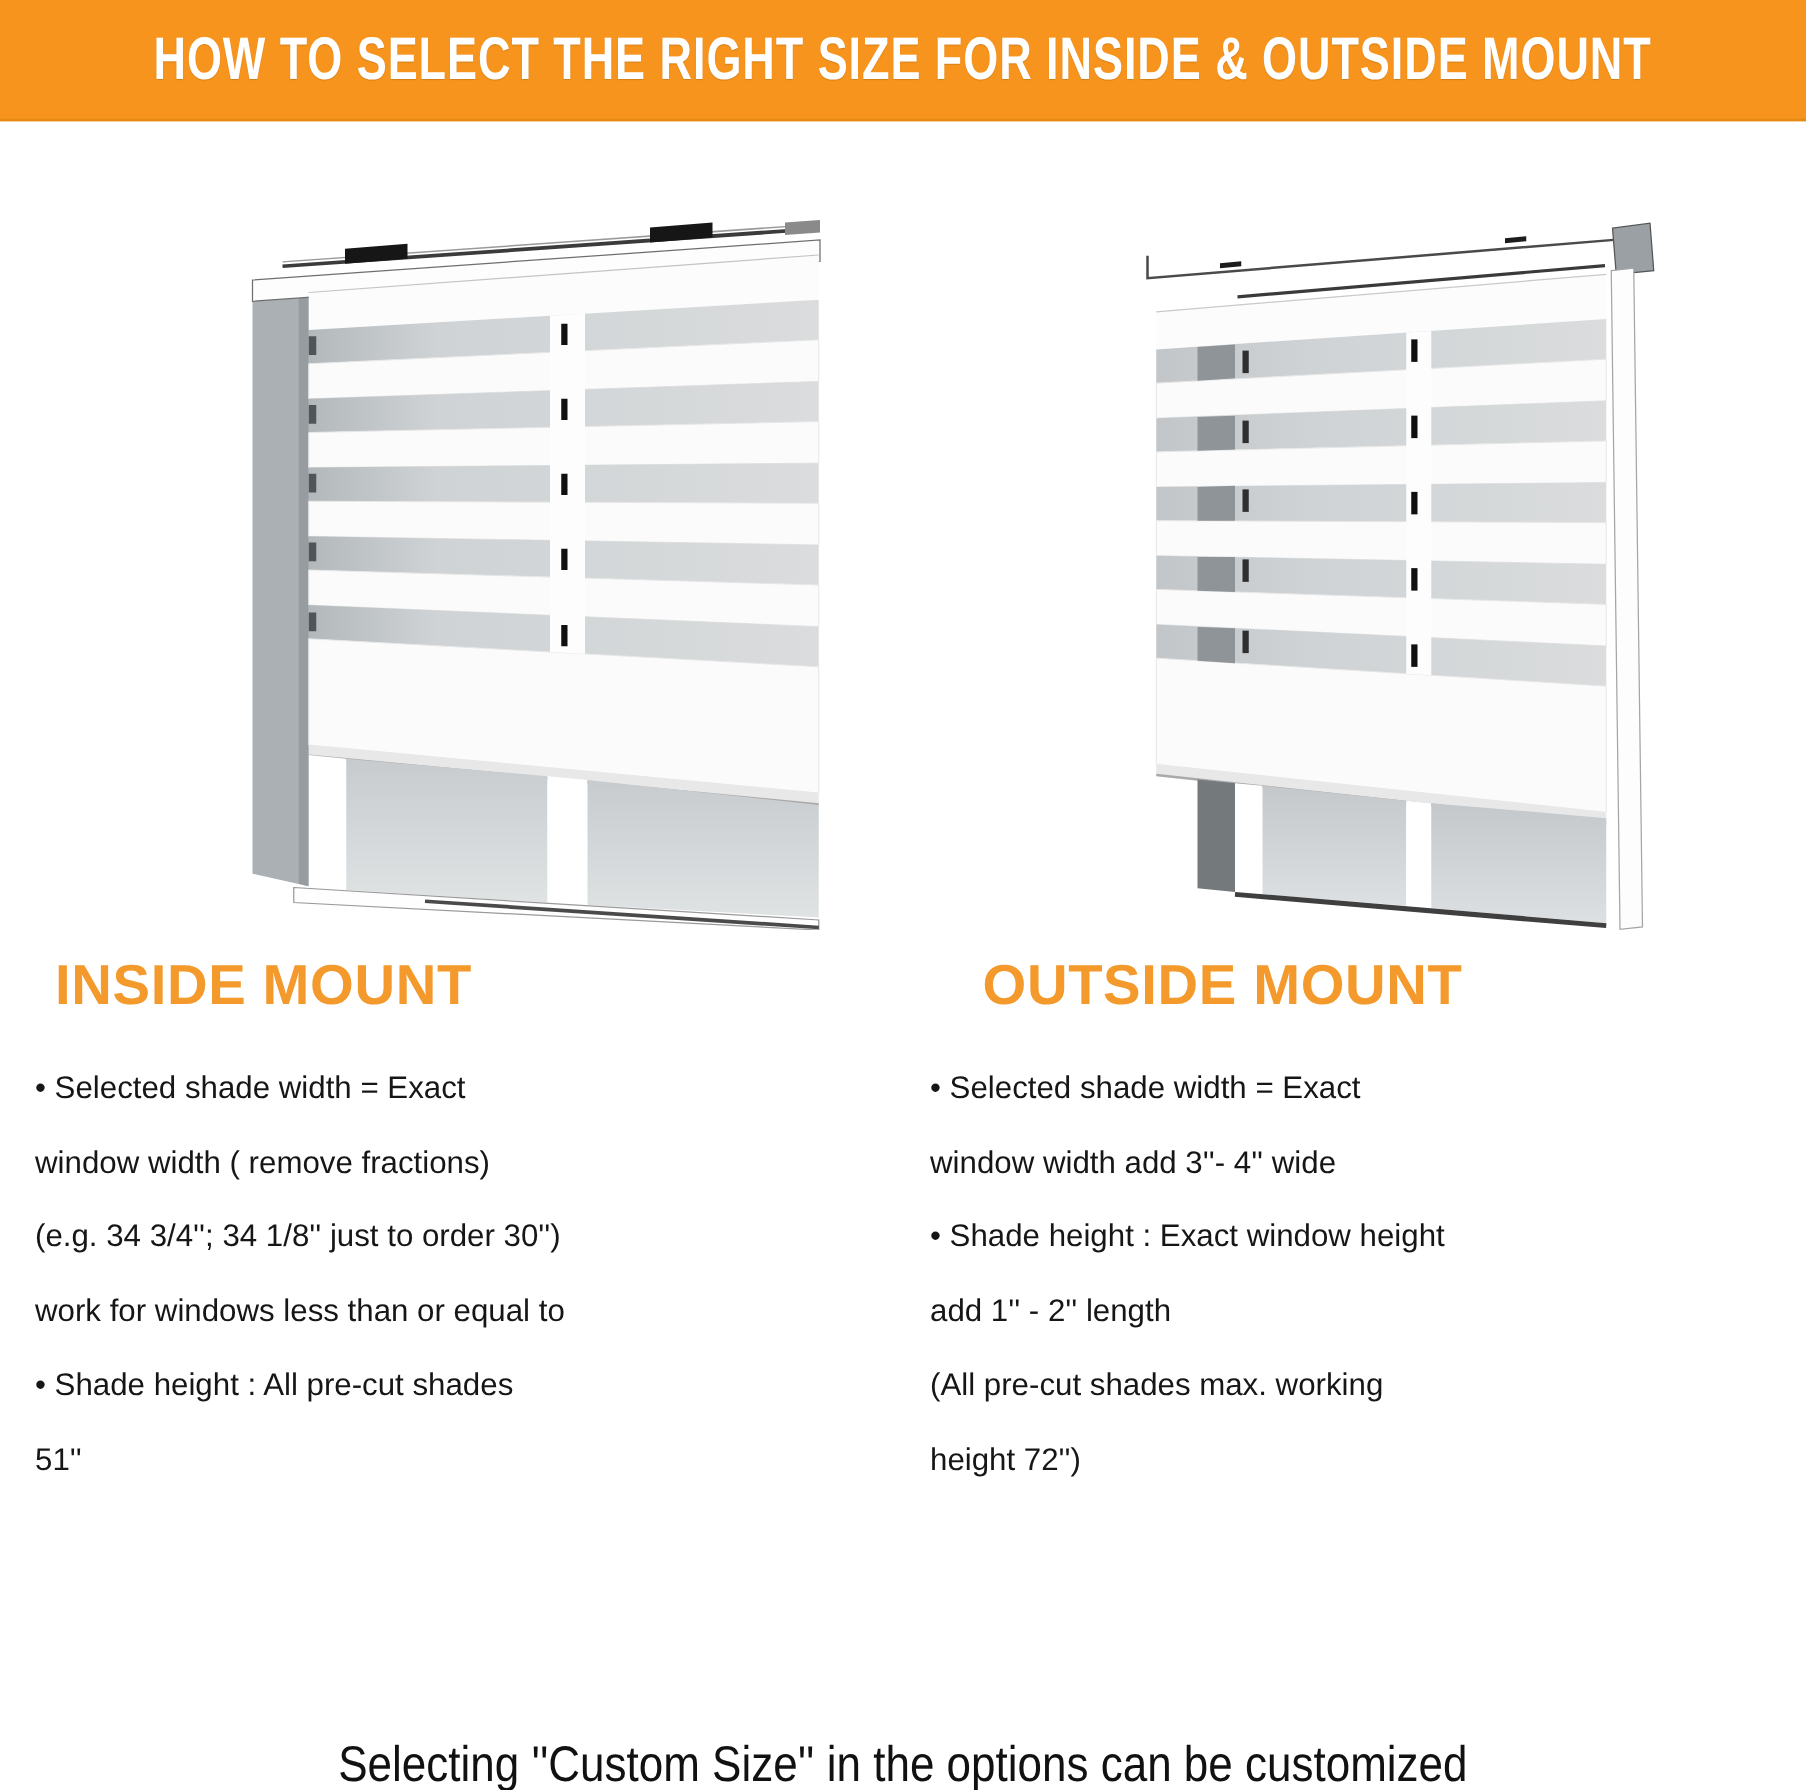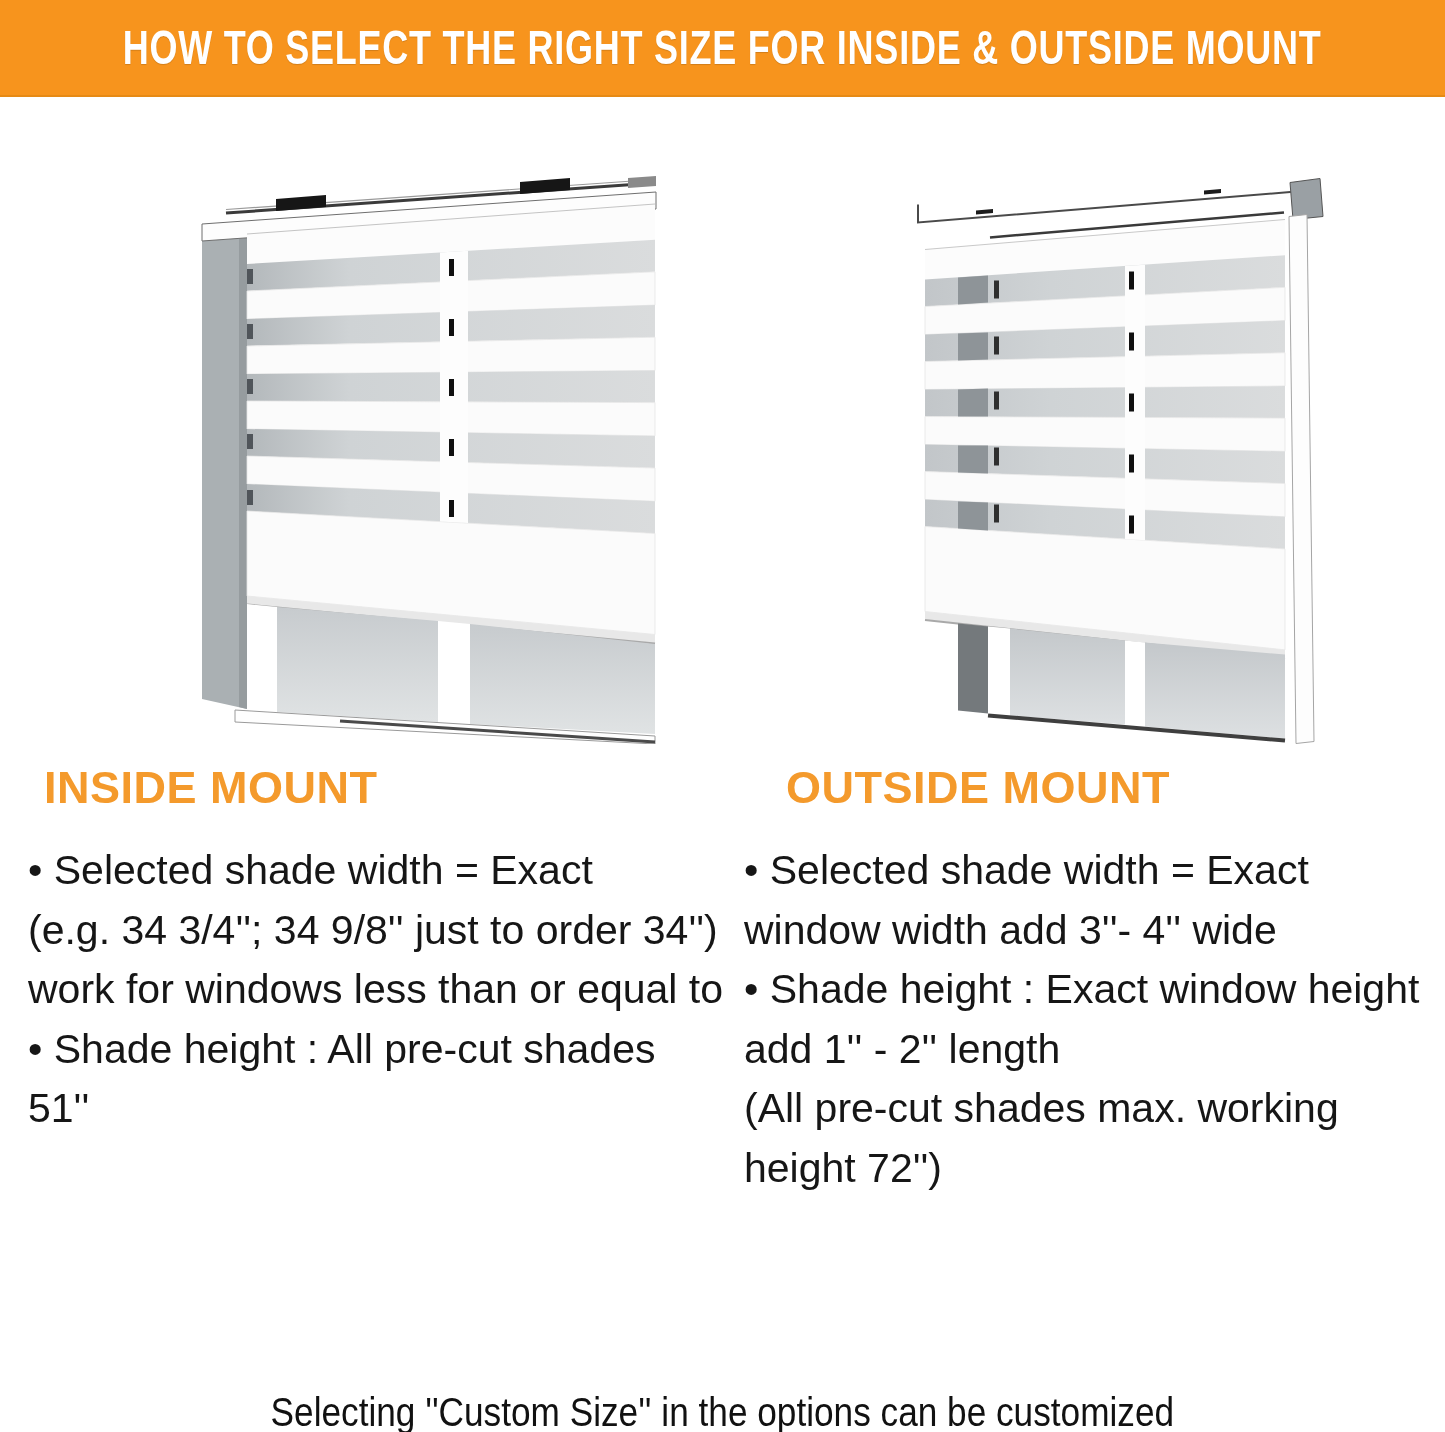--- a/index.html
+++ b/index.html
@@ -20,21 +20,21 @@
   .fig { position:absolute; }
   .fig-inside { left:150px; top:148px; width:470px; height:580px; }
   .fig-outside { left:860px; top:146px; width:430px; height:585px; }
   .fig svg { display:block; width:100%; height:100%; }
   .heading {
     position:absolute; margin:0; color:#F49A2C; font-weight:bold;
     font-size:45px; letter-spacing:0.5px; white-space:nowrap;
   }
   .h-inside { left:44px; top:762px; }
   .h-outside { left:786px; top:762px; }
-  .notes { position:absolute; width:705px; color:#161616; font-size:41px; }
+  .notes { position:absolute; width:705px; color:#161616; font-size:25px; }
   .notes .line { height:59.5px; line-height:59.5px; white-space:nowrap; }
   .notes-inside { left:28px; top:841px; }
   .notes-outside { left:744px; top:841px; }
   .footer {
     position:absolute; left:0; top:1392px; width:1445px;
     text-align:center; color:#111111; font-size:40px; line-height:40px;
   }
   .footer-text { display:inline-block; transform:scaleX(0.88); transform-origin:50% 50%; white-space:nowrap; }
 </style>
 </head>
@@ -183,21 +183,22 @@
         <line x1="88" y1="551" x2="385" y2="576" stroke="#3f3f3f" stroke-width="4"></line>
       </g>
     </svg>
   </figure>
 
   <h2 class="heading h-outside">OUTSIDE MOUNT</h2>
   <h2 class="heading h-inside">INSIDE MOUNT</h2>
 
   <div class="notes notes-inside">
     <div class="line">• Selected shade width = Exact</div>
-    <div class="line">(e.g. 34 3/4''; 34 9/8'' just to order 34'')</div>
+    <div class="line">window width ( remove fractions)</div>
+    <div class="line">(e.g. 34 3/4''; 34 1/8'' just to order 30'')</div>
     <div class="line">work for windows less than or equal to</div>
     <div class="line">• Shade height : All pre-cut shades</div>
     <div class="line">51''</div>
   </div>
 
   <div class="notes notes-outside">
     <div class="line">• Selected shade width = Exact</div>
     <div class="line">window width add 3''- 4'' wide</div>
     <div class="line">• Shade height : Exact window height</div>
     <div class="line">add 1'' - 2'' length</div>

